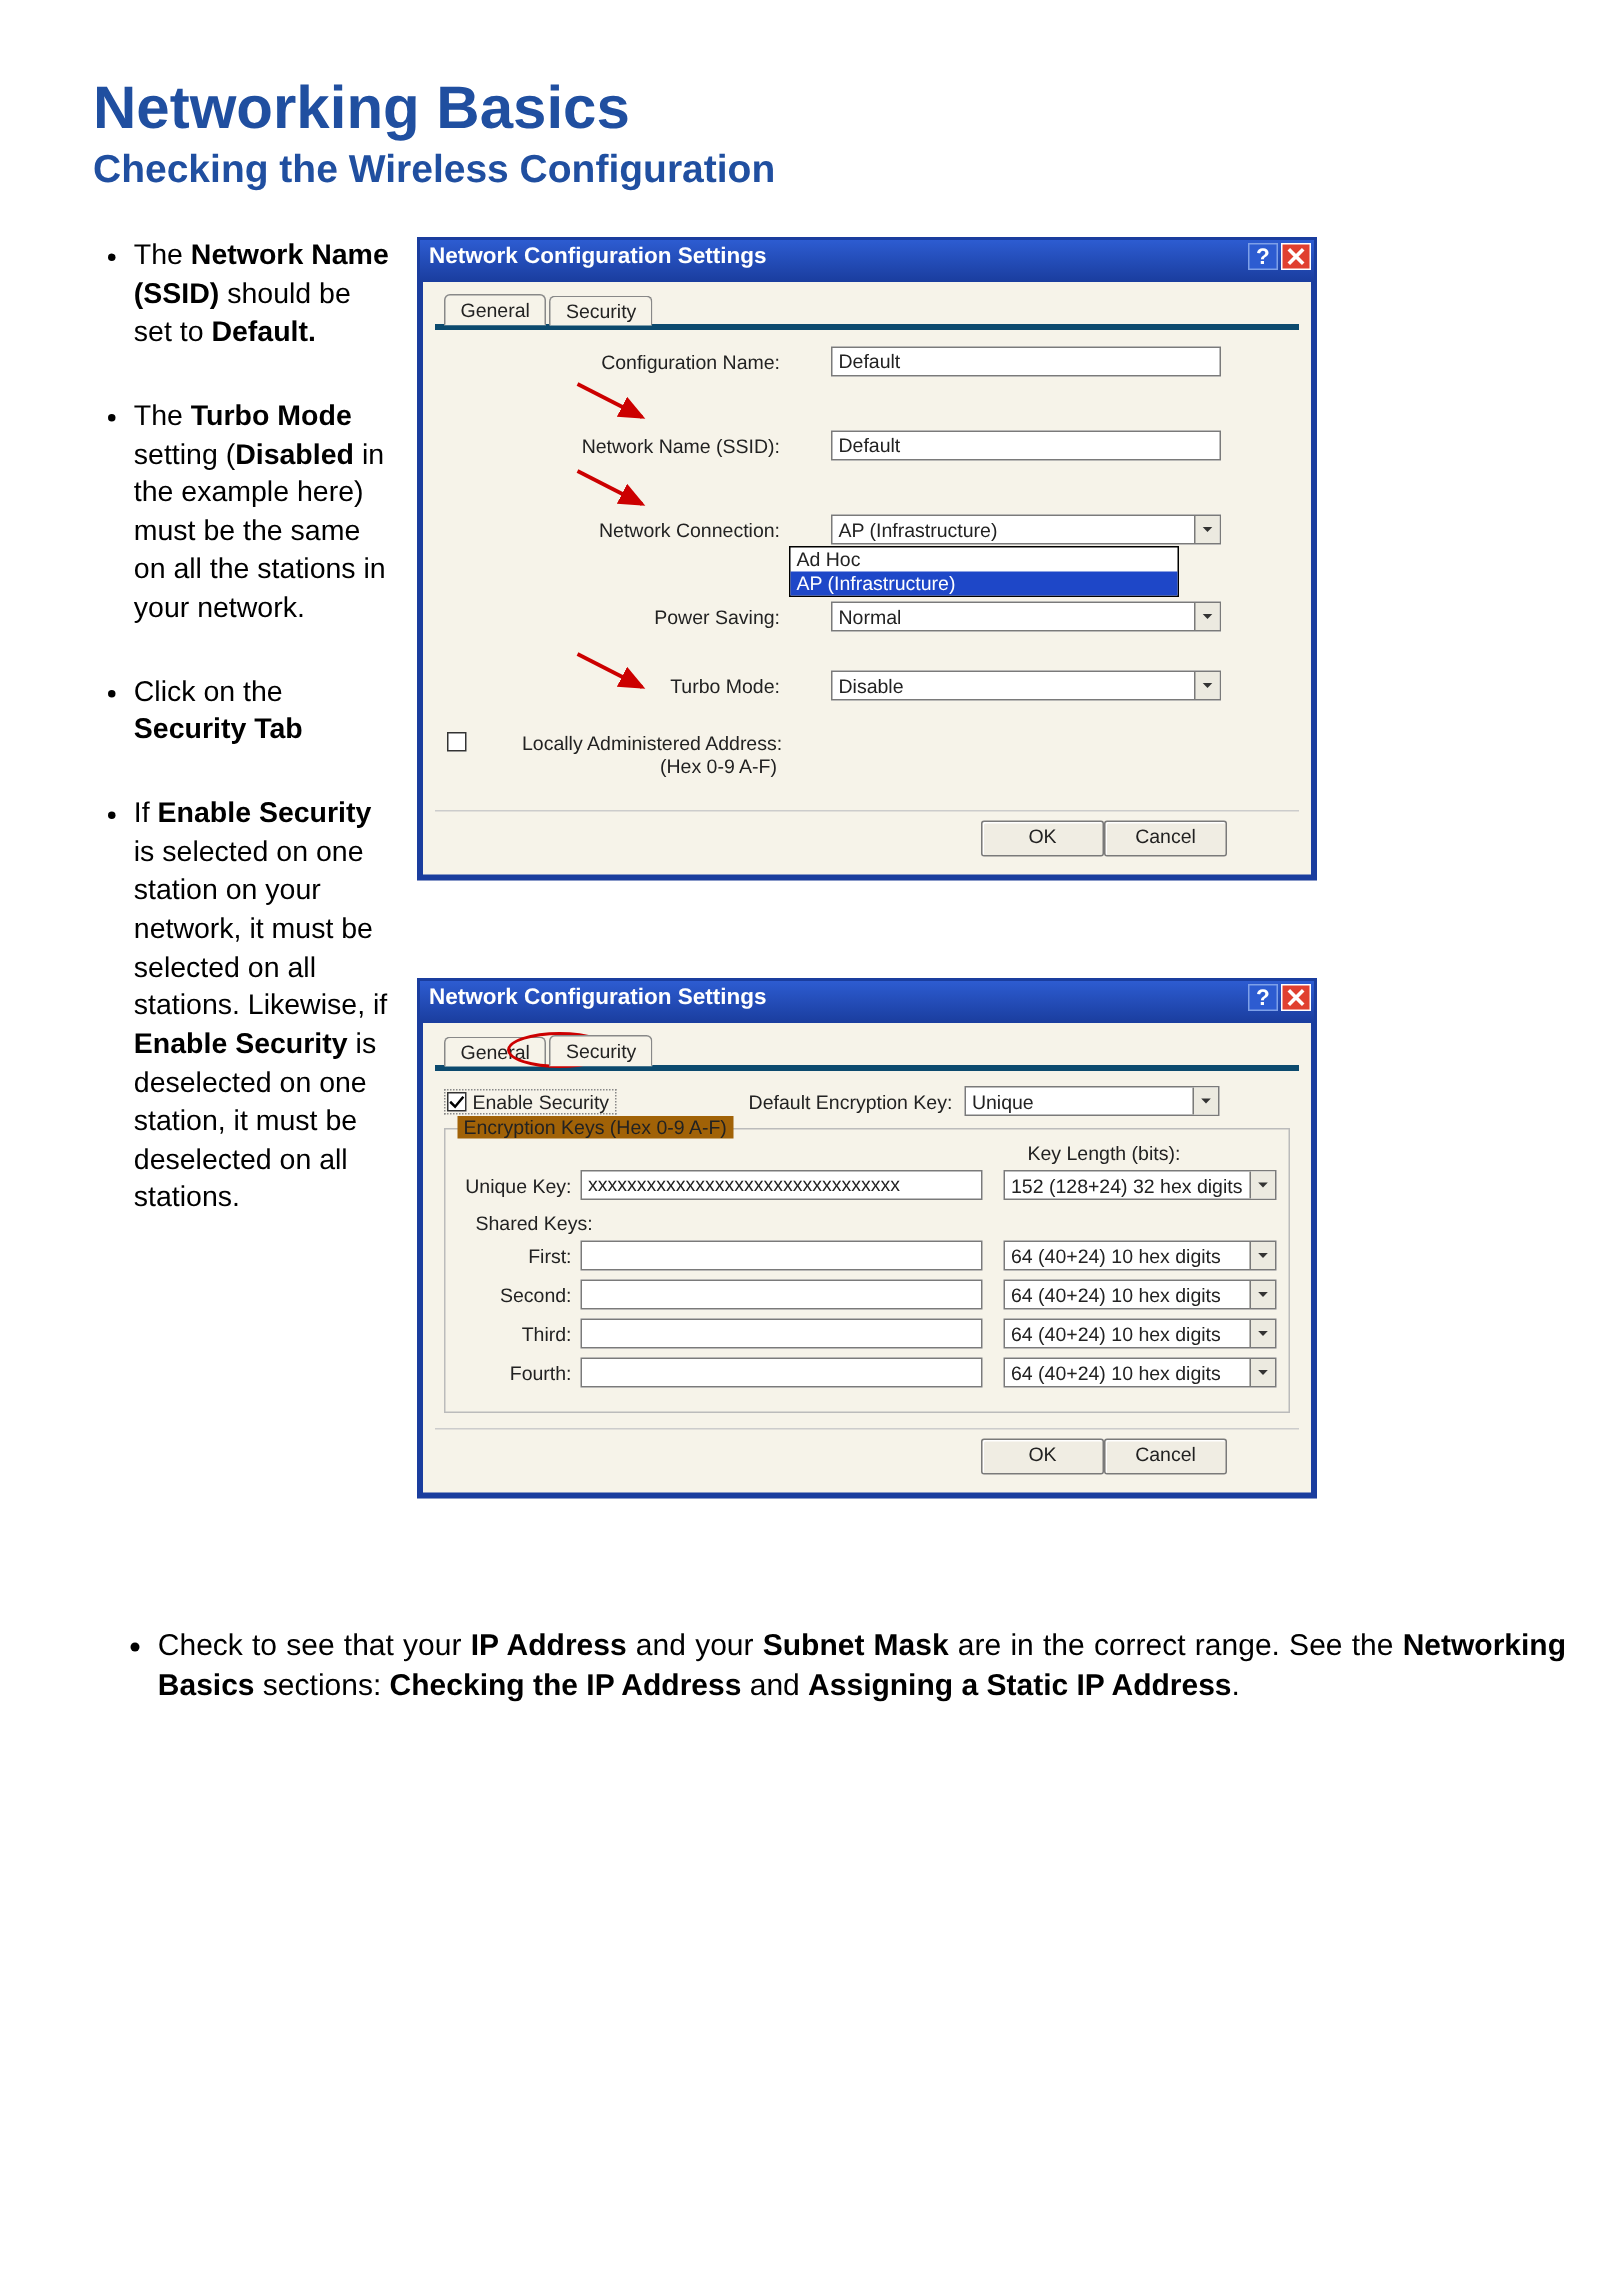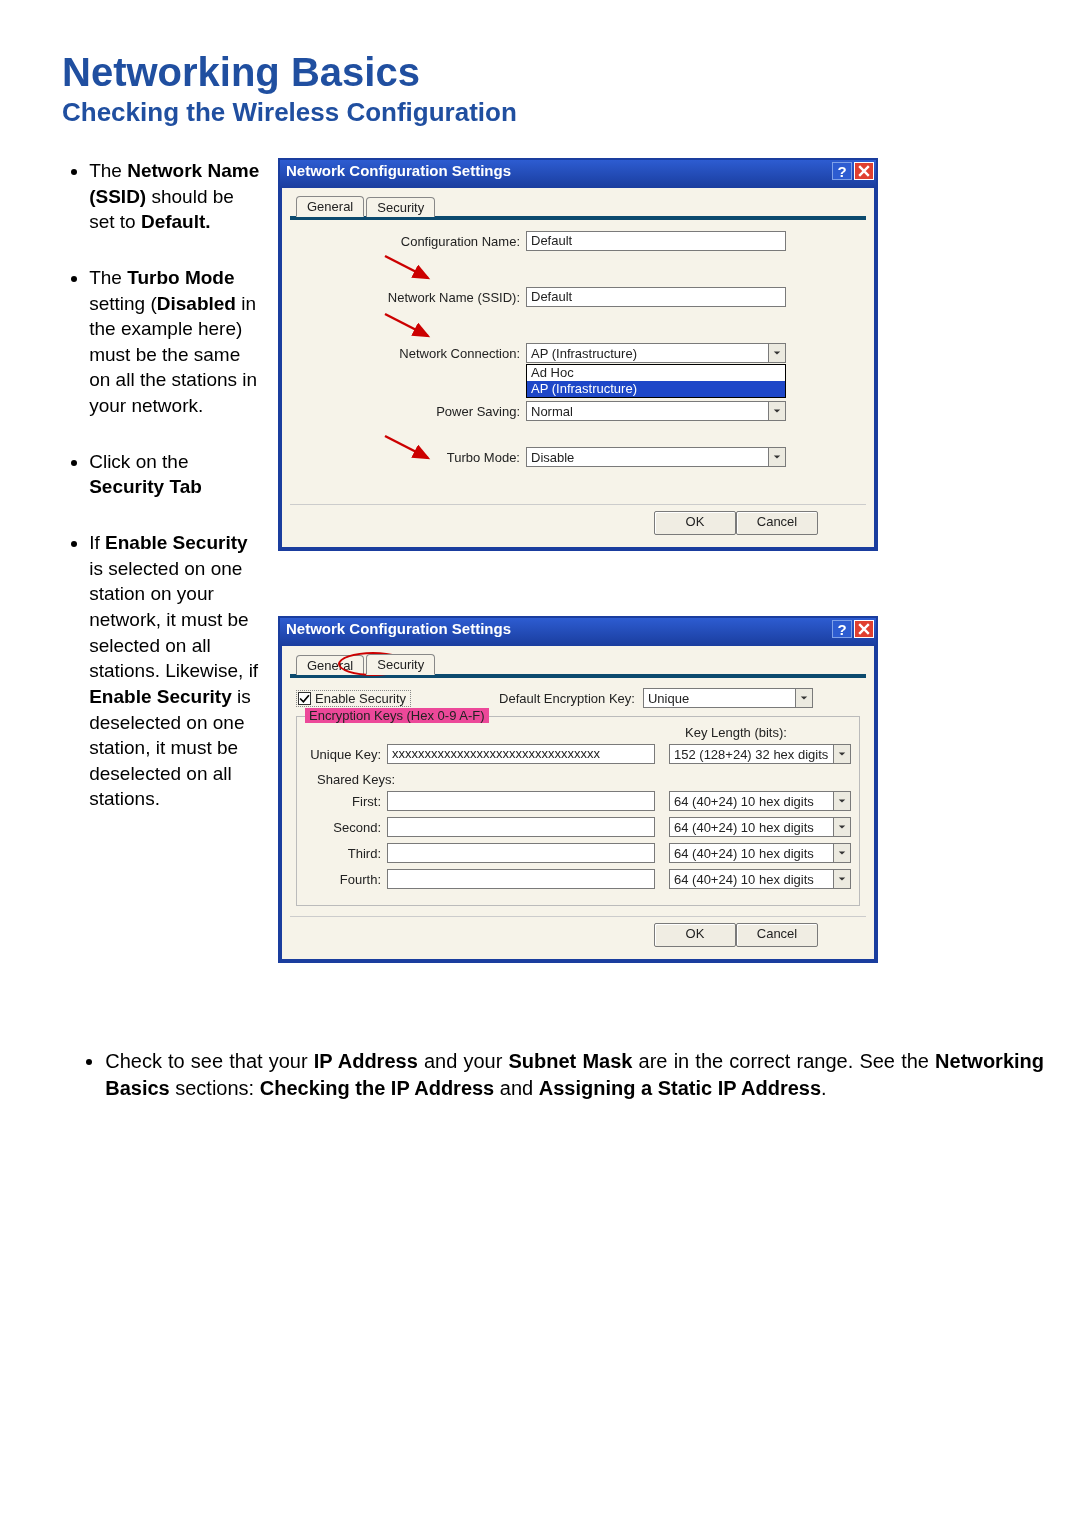--- a/index.html
+++ b/index.html
@@ -105,21 +105,21 @@
   .tab.active { background:#f6f3e9; font-weight: normal; z-index:1; border-bottom:1px solid #f6f3e9; }
   .tab-circle {
     position: absolute;
     border: 2px solid #cc0000;
     border-radius: 50% / 50%;
     width: 66px; height: 20px;
     left: 48px; top: 0px;
     pointer-events: none;
   }
 
-  .form-row { display: flex; align-items: center; margin-bottom: 6px; min-height: 22px; }
+  .form-row { display: flex; align-items: center; margin-bottom: 6px; min-height: 22px; gap: 28px; }
   .form-label { width: 230px; text-align: right; padding-right: 6px; font-size: 13px; }
   .txt-input, .sel-box {
     background: #fff;
     border: 1px solid #7a7a7a;
     box-sizing: border-box;
     font-size: 13px;
     padding: 1px 4px;
     height: 20px;
   }
   .txt-input { width: 260px; }
@@ -163,21 +163,21 @@
   .sec-defkey-sel { width: 170px; }
 
   .fieldset {
     border: 1px solid #bbb;
     margin: 0 6px 6px 6px;
     padding: 8px 8px 10px 8px;
     position: relative;
   }
   .fieldset .legend {
     position: absolute; top: -9px; left: 8px;
-    background: #ec4899; padding: 0 4px;
+    background: #a16207; padding: 0 4px;
     font-size: 13px;
   }
   .klhead { text-align:left; font-size:13px; margin: 0 0 4px 380px; }
 
   .keyrow { display:flex; align-items:center; margin-bottom:6px; }
   .keyrow .klabel { width: 90px; text-align:right; padding-right:6px; font-size:13px; }
   .keyrow .kinput { flex:0 0 268px; }
   .keyrow .kinput .txt-input { width:268px; }
   .keyrow .ksel { margin-left: 14px; }
   .keyrow .ksel .sel-box { width: 182px; }
@@ -318,20 +318,29 @@
                 <span>Disable</span>
                 <span class="chev">
                     <svg viewBox="0 0 10 10">
                       <path d="M1 3 L5 7 L9 3 Z" fill="#333"></path>
                     </svg>
                   </span>
               </div>
             </div>
 
             <div style="height:14px;"></div>
+            <div class="form-row" style="align-items:flex-start;">
+              <div style="width:22px; padding-left:8px;">
+                <span class="chk"></span>
+              </div>
+              <div style="text-align:left; font-size:13px;">
+                <div>Locally Administered Address:</div>
+                <div style="text-align:right; width:170px;">(Hex 0-9 A-F)</div>
+              </div>
+            </div>
           </div>
 
           <div class="btnrow">
             <div class="winbtn">OK</div>
             <div class="winbtn">Cancel</div>
           </div>
         </div>
       </div>
 
       <div class="dialog">

